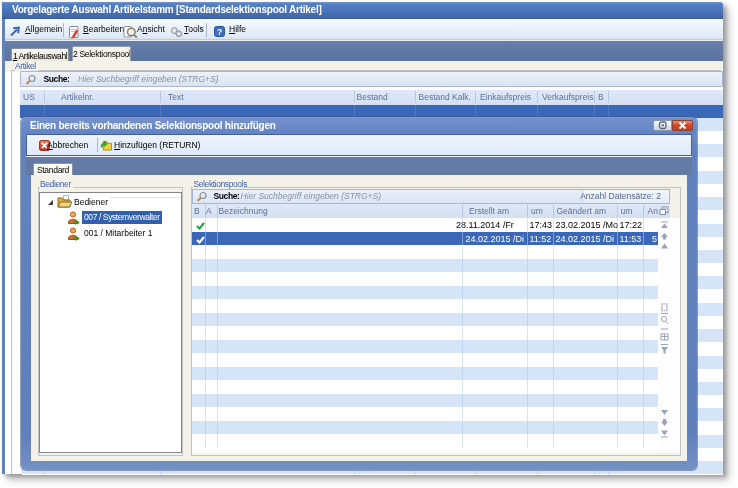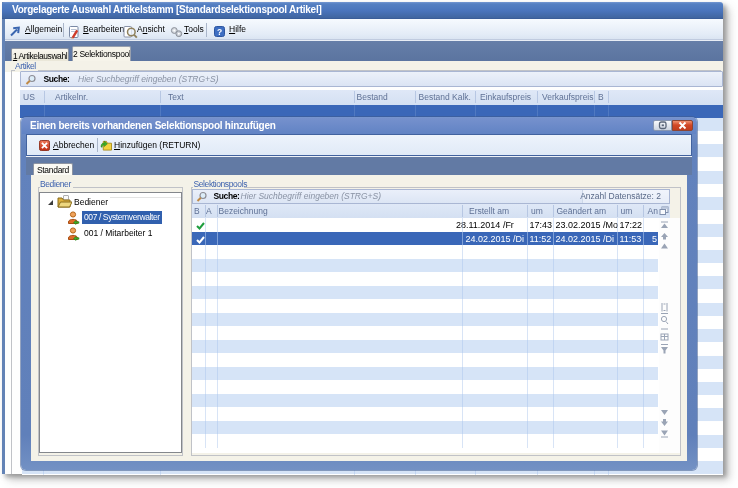--- a/index.html
+++ b/index.html
@@ -149,21 +149,21 @@
     <div id="msearch" class="abs">
       <svg class="abs" style="left:4px;top:2px" width="12" height="12" viewBox="0 0 12 12">
           <circle cx="7" cy="4.5" r="3" fill="#dcedf8" stroke="#8d8d95" stroke-width="1.2"></circle>
           <path d="M4.8 6.8 L1.5 10" stroke="#c08a45" stroke-width="2"></path>
         </svg>
       <span class="schlabel" style="left:22.5px;top:0;line-height:14px">Suche:</span>
       <span class="schhint" style="left:57px;top:0;line-height:14px">Hier Suchbegriff eingeben (STRG+S)</span>
     </div>
     <div id="mheader" class="abs">
       <span class="hcell" style="left:3px">US</span>
-      <span class="hcell" style="left:35px">Artikelnr.</span>
+      <span class="hcell" style="left:41px">Artikelnr.</span>
       <span class="hcell" style="left:148px">Text</span>
       <span class="hcell" style="left:336.5px">Bestand</span>
       <span class="hcell" style="left:398.5px">Bestand Kalk.</span>
       <span class="hcell" style="left:460px">Einkaufspreis</span>
       <span class="hcell" style="left:522px">Verkaufspreis</span>
       <span class="hcell" style="left:578px">B</span>
       <div class="hsep" style="left:23.5px"></div>
       <div class="hsep" style="left:140px"></div>
       <div class="hsep" style="left:333.5px"></div>
       <div class="hsep" style="left:395px"></div>
@@ -240,21 +240,21 @@
     <svg class="abs" style="left:12px;top:5px" width="11" height="11" viewBox="0 0 12 12">
         <defs>
           <linearGradient id="rg" x1="0" y1="0" x2="0" y2="1">
             <stop offset="0" stop-color="#ef7a5a"></stop>
             <stop offset="1" stop-color="#c02c12"></stop>
           </linearGradient>
         </defs>
         <rect x="0.5" y="0.5" width="11" height="11" rx="2" fill="url(#rg)" stroke="#8c2a16"></rect>
         <path d="M3.2 3.2 L8.8 8.8 M8.8 3.2 L3.2 8.8" stroke="#fff" stroke-width="2"></path>
       </svg>
-    <span class="titem" style="left:26px;height:18px;line-height:21px"><u>A</u>bbrechen</span>
+    <span class="titem" style="left:20px;height:18px;line-height:21px"><u>A</u>bbrechen</span>
     <div class="tsep" style="left:70px;top:3px"></div>
     <svg class="abs" style="left:73px;top:5px" width="12" height="11" viewBox="0 0 13 12">
         <path d="M3.5 1.5 L7 1.5 L8 3.5 L12.5 3.5 L12.5 11 L3.5 11 Z" fill="#f4d23e" stroke="#a88d1d"></path>
         <path d="M1 7.5 C1 4 3 3 5 3.4 L4.6 1.2 L8 4.2 L4.6 7.2 L5 5.4 C3.5 5.1 2.3 5.8 2.3 8 Z" fill="#3fae2a" stroke="#1d7d12" stroke-width=".5"></path>
       </svg>
     <span class="titem" style="left:87px;height:21px;line-height:21px"><u>H</u>inzufügen (RETURN)</span>
   </div>
   <div id="dtabstrip" class="abs"></div>
   <div id="dtab" class="abs">Standard</div>
   <div id="dpage" class="abs">

